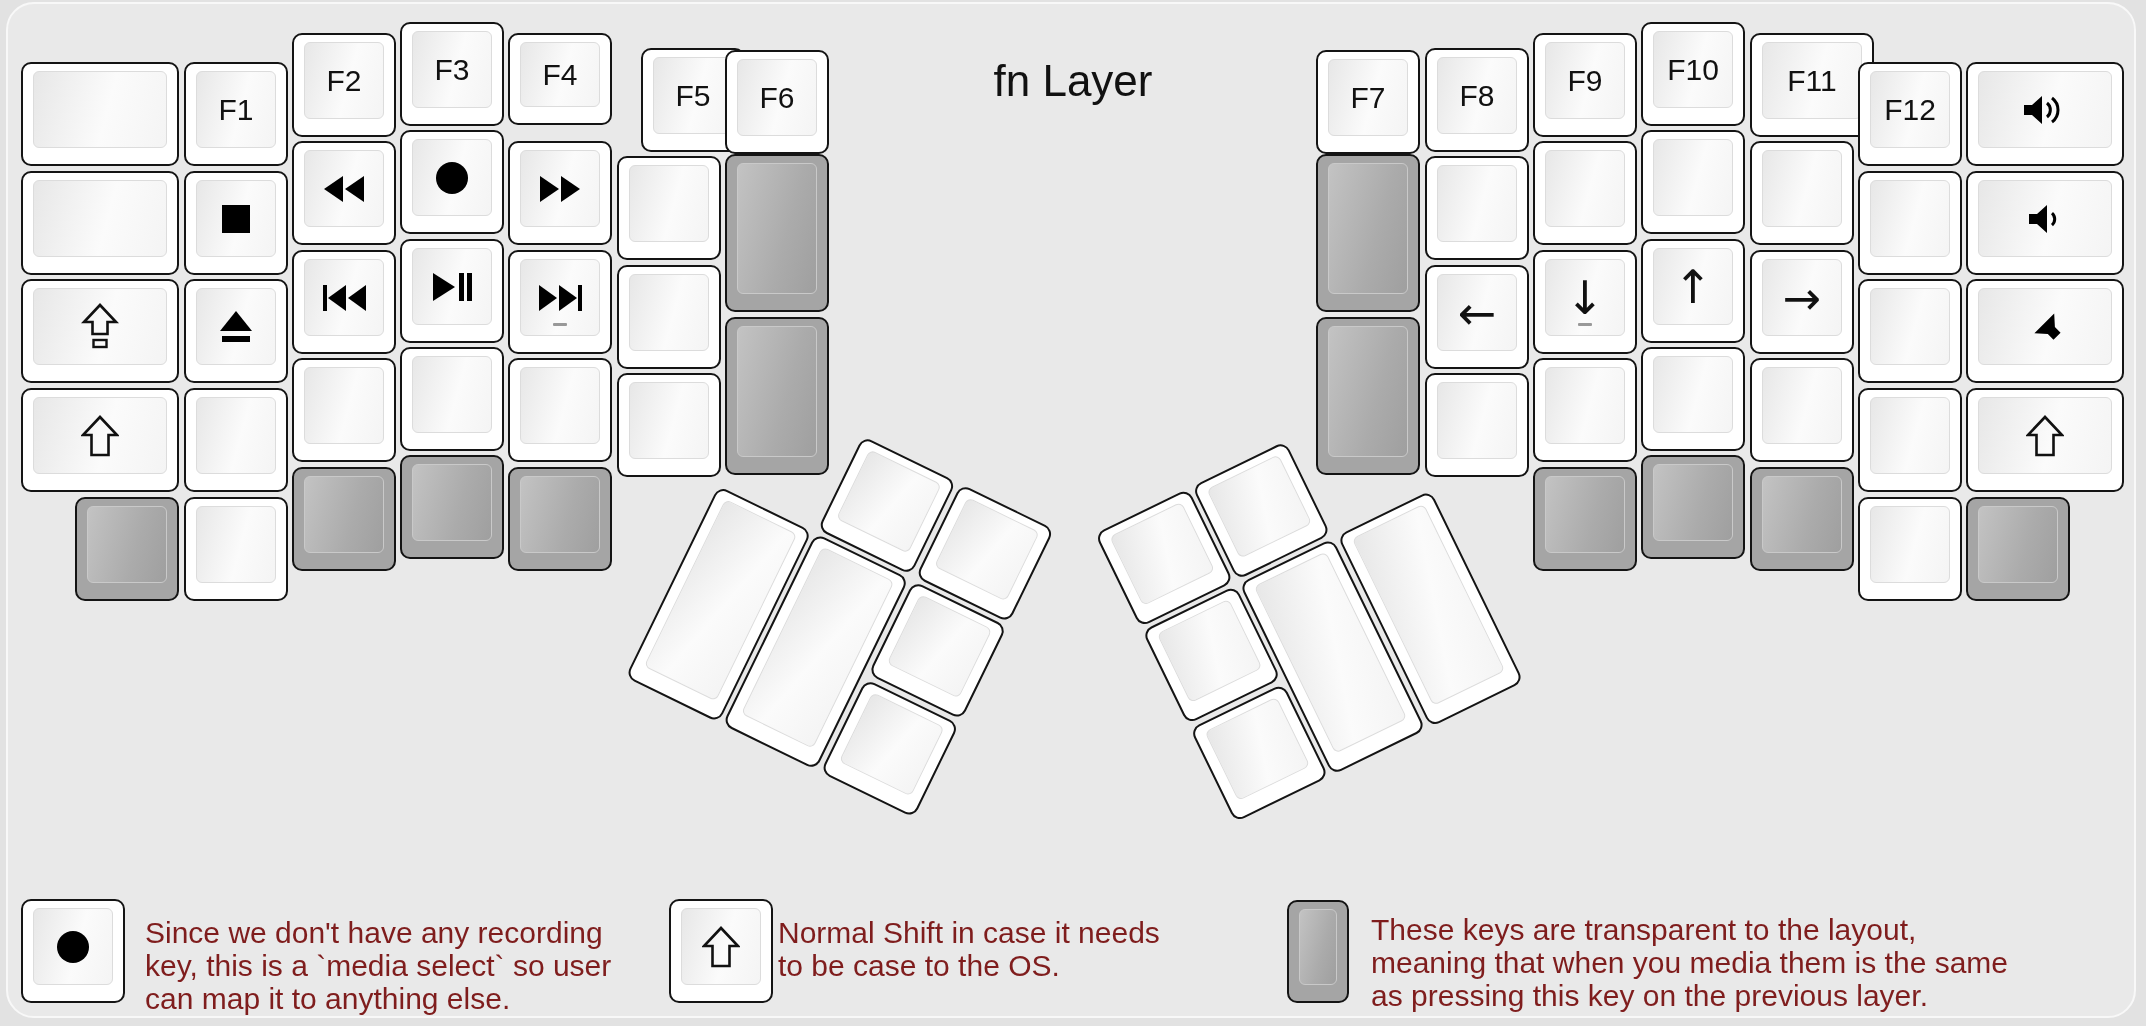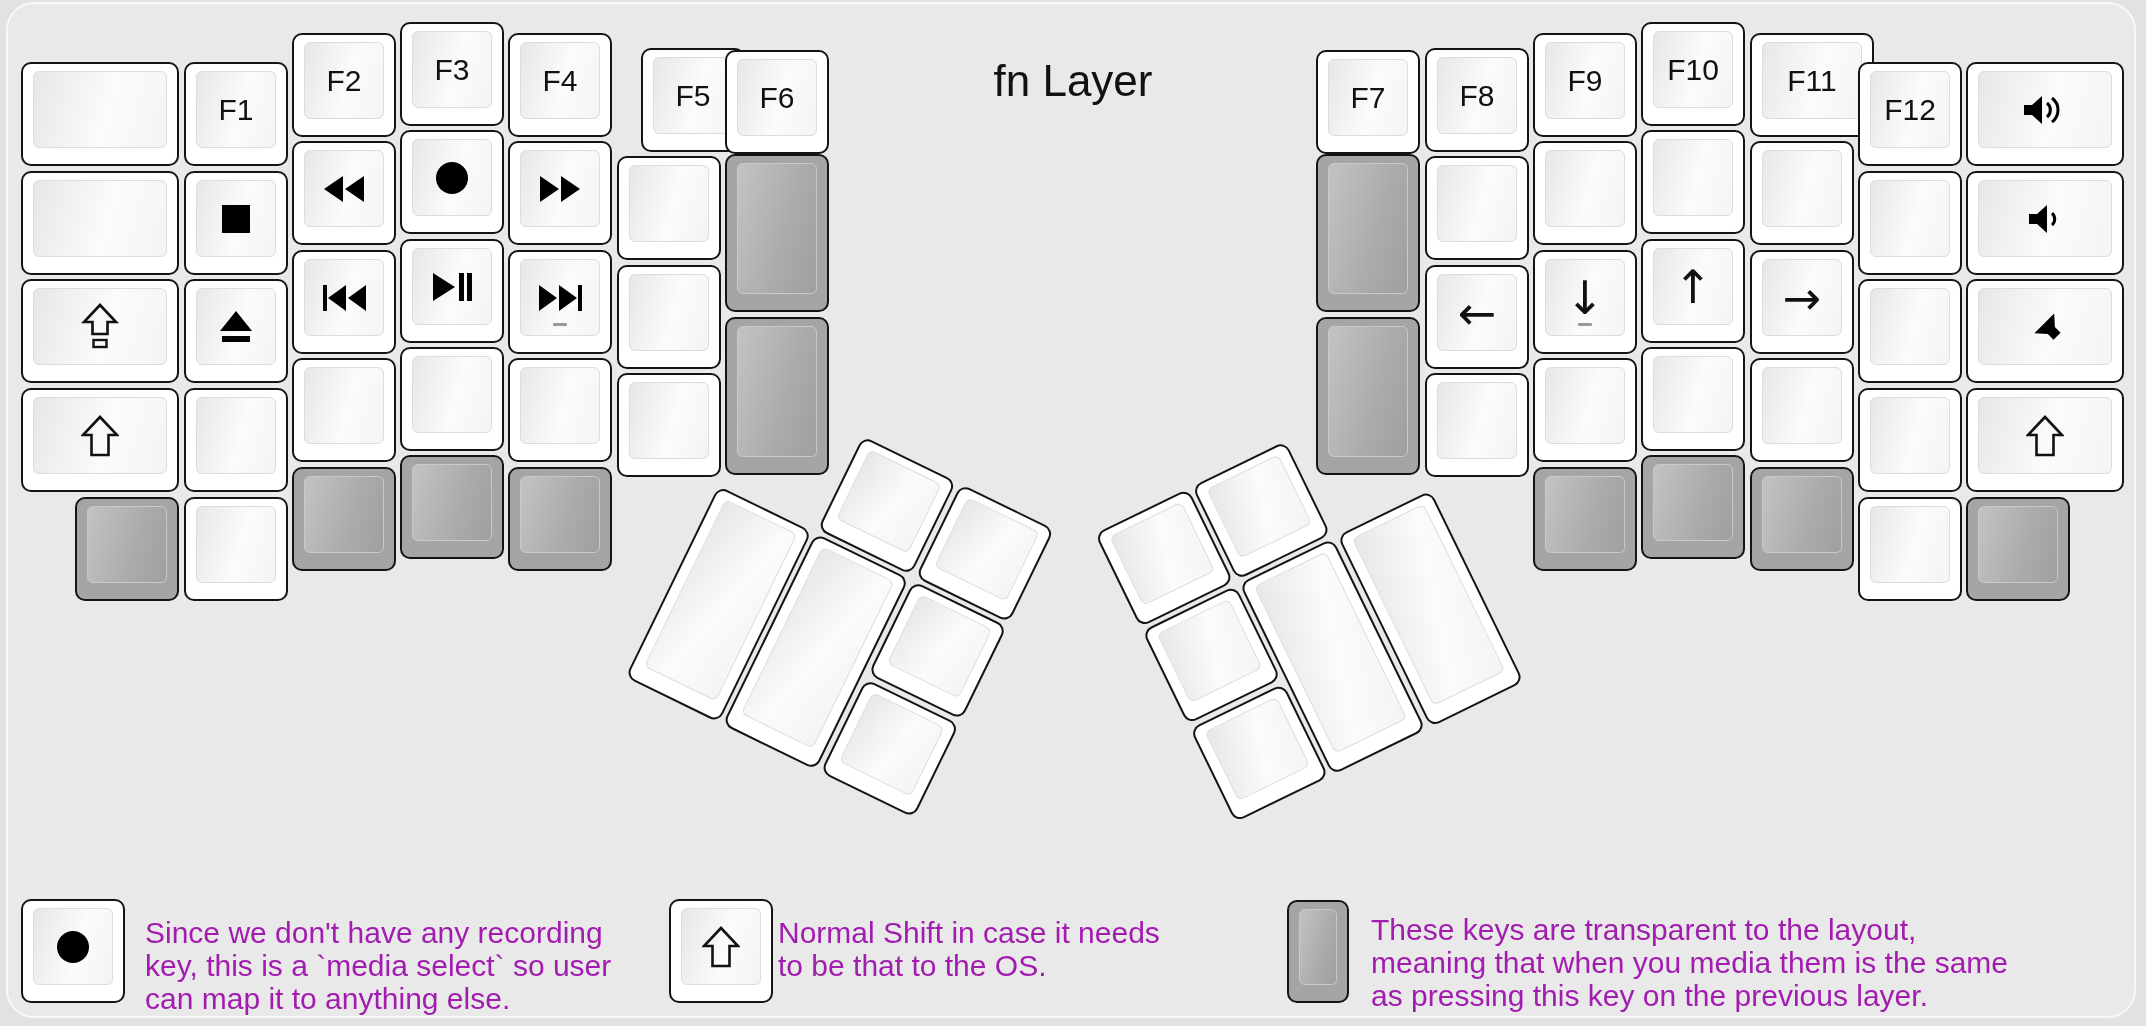--- a/index.html
+++ b/index.html
@@ -64,21 +64,21 @@
     position: absolute;
     left: 0; top: 56px; width: 2146px;
     text-align: center;
     font-size: 44px;
     color: #111;
   }
   .legend-text {
     position: absolute;
     font-size: 30px;
     line-height: 33px;
-    color: #a21caf;
+    color: #7f1d1d;
   }
 </style>
 </head>
 <body>
 
 <div id="panel"></div>
 <div id="board">
   <div id="page-title">fn Layer</div>
 <div class="key" style="left: 21px; top: 62px; width: 158px; height: 104px;">
       <div class="cap"></div>
@@ -194,21 +194,21 @@
           </svg>
         </span>
       </div>
     </div>
     <div class="key" style="left: 400px; top: 347px; width: 104px; height: 104px;">
       <div class="cap"></div>
     </div>
     <div class="key gray" style="left: 400px; top: 455px; width: 104px; height: 104px;">
       <div class="cap"></div>
     </div>
-    <div class="key" style="left: 508px; top: 33px; width: 104px; height: 104px;">
+    <div class="key" style="left: 508px; top: 33px; width: 104px; height: 92px;">
       <div class="cap">
         <span class="klabel">F4</span>
       </div>
     </div>
     <div class="key" style="left: 508px; top: 141px; width: 104px; height: 104px;">
       <div class="cap">
         <span class="kicon">
           <svg width="44" height="30" viewBox="0 0 44 30">
             <path d="M2 2 V28 L21 15 Z" fill="#000"></path>
             <path d="M23 2 V28 L42 15 Z" fill="#000"></path>
@@ -463,21 +463,21 @@
       <div class="cap">
         <span class="kicon">
           <svg width="38" height="44" viewBox="0 0 38 44">
             <path d="M19 3 L36 21 H27.5 V41 H10.5 V21 H2 Z" fill="none" stroke="#111" stroke-width="2.6" stroke-linejoin="miter"></path>
           </svg>
         </span>
       </div>
     </div>
     <div class="legend-text" style="left: 778px; top: 916px;">
       <div>Normal Shift in case it needs</div>
-      <div>to be that to the OS.</div>
+      <div>to be case to the OS.</div>
     </div>
     <div class="key gray" style="left: 1287px; top: 900px; width: 62px; height: 103px;">
       <div class="cap"></div>
     </div>
     <div class="legend-text" style="left: 1362px; top: 913px; margin-left: 9px;">
       <div>These keys are transparent to the layout,</div>
       <div>meaning that when you media them is the same</div>
       <div>as pressing this key on the previous layer.</div>
     </div>
   </div>

